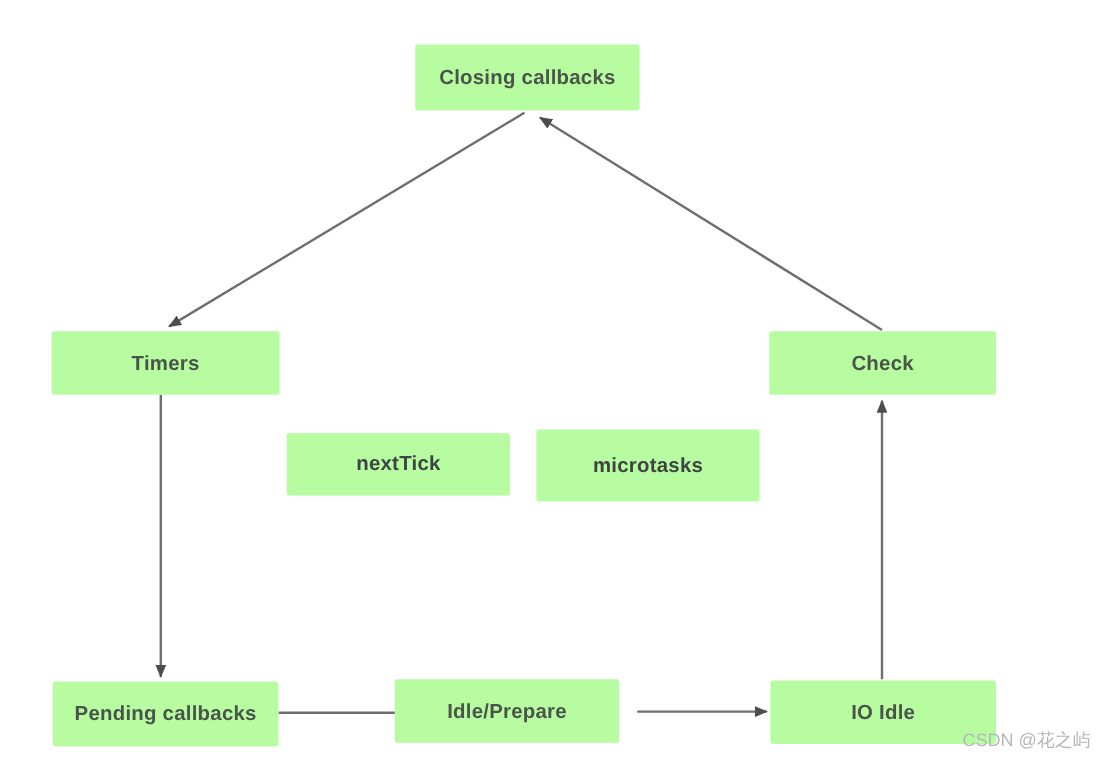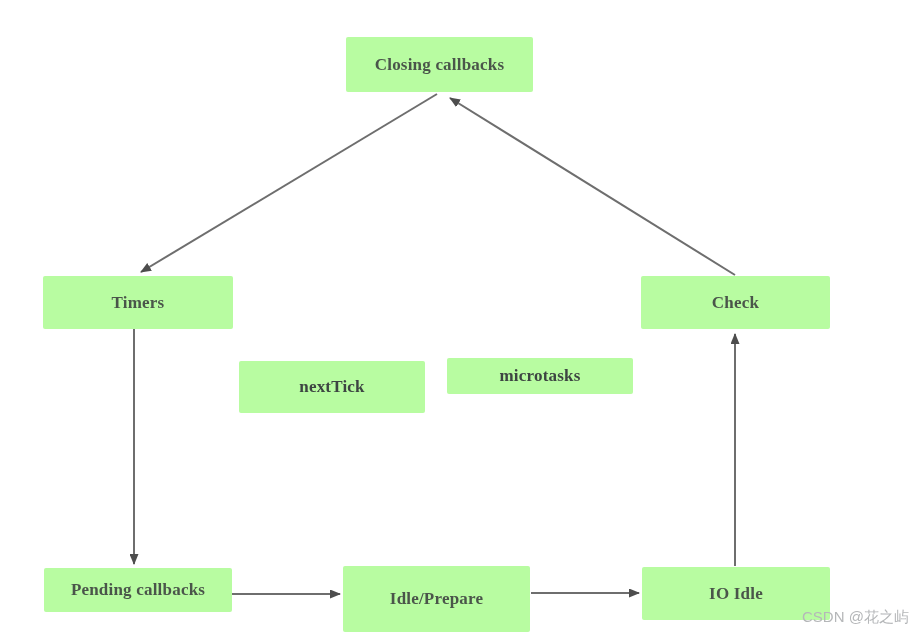--- a/index.html
+++ b/index.html
@@ -29,21 +29,20 @@
     align-items: center;
     justify-content: center;
     background: #b8fca1;
     color: #4a554a;
     font-size: 17px;
     font-weight: 600;
     letter-spacing: 0.2px;
     border-radius: 2px;
     box-sizing: border-box;
     text-align: center;
-    font-family: Liberation Serif, serif;
   }
   .node.dark {
     color: #3d4542;
     text-align: right;
   }
   .watermark {
     position: absolute;
     left: 802px;
     top: 608px;
     font-size: 15px;
@@ -71,23 +70,23 @@
   </svg>
 
   <div class="node" style="left:346px; top:37px; width:187px; height:55px;">Closing callbacks</div>
 
   <div class="node" style="left:641px; top:276px; width:189px; height:53px;">Check</div>
 
   <div class="node" style="left:43px; top:276px; width:190px; height:53px;">Timers</div>
 
   <div class="node dark" style="left:239px; top:361px; width:186px; height:52px;">nextTick</div>
 
-  <div class="node dark" style="left:447px; top:358px; width:186px; height:36px;">microtasks</div>
+  <div class="node dark" style="left:447px; top:358px; width:186px; height:60px;">microtasks</div>
 
-  <div class="node" style="left:44px; top:568px; width:188px; height:44px;">Pending callbacks</div>
+  <div class="node" style="left:44px; top:568px; width:188px; height:54px;">Pending callbacks</div>
 
-  <div class="node" style="left:343px; top:566px; width:187px; height:66px;">Idle/Prepare</div>
+  <div class="node" style="left:329px; top:566px; width:187px; height:53px;">Idle/Prepare</div>
 
   <div class="node" style="left:642px; top:567px; width:188px; height:53px;">IO Idle</div>
 
   <div class="watermark">CSDN @花之屿</div>
 
 </div>
 
 </body></html>

